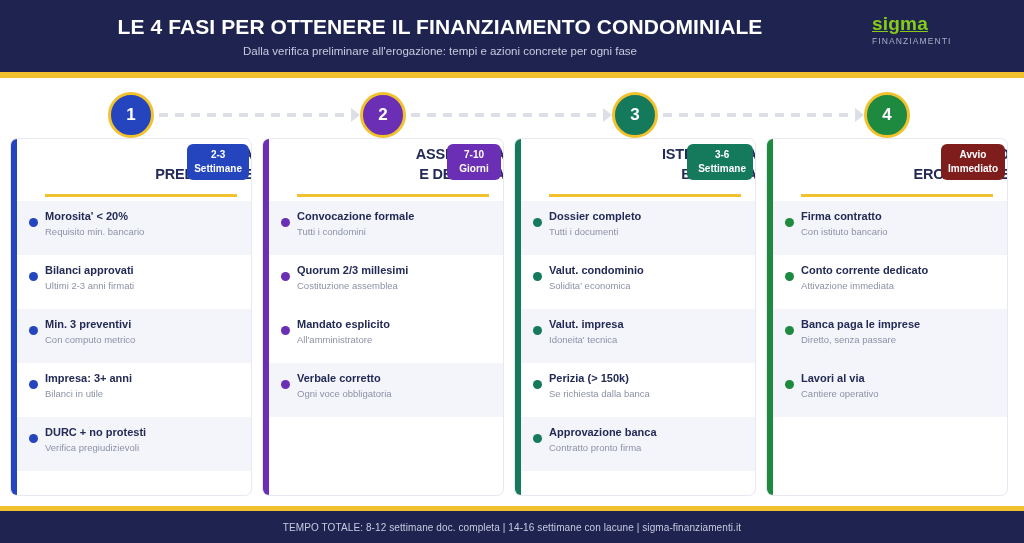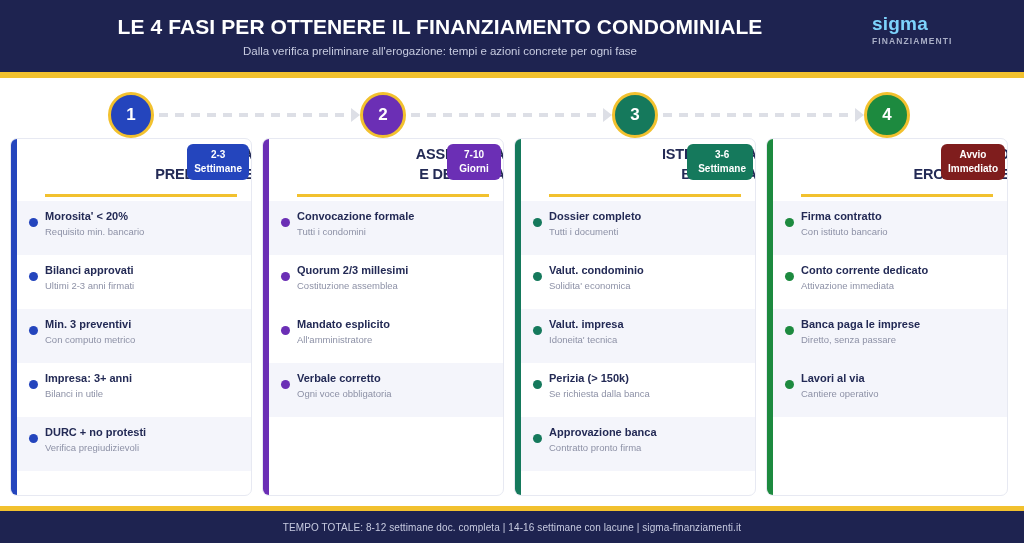--- a/index.html
+++ b/index.html
@@ -48,33 +48,33 @@
     text-align: right;
     white-space: nowrap;
   }
   .logo {
     position: absolute;
     right: 22px; top: 14px;
     width: 130px;
     text-align: left;
   }
   .logo-main {
-    color: #7dd3fc;
+    color: #84cc16;
     font-size: 19px;
     font-weight: bold;
     letter-spacing: 0.2px;
     line-height: 1;
+    text-decoration: underline;
   }
   .logo-sub {
     color: #a9aec6;
     font-size: 8.5px;
     letter-spacing: 1.1px;
     margin-top: 4px;
     line-height: 1;
-    font-weight: bold;
   }
 
   
   .timeline {
     position: absolute;
     left: 0; top: 92px;
     width: 1024px; height: 52px;
   }
   .tl-node {
     position: absolute;

